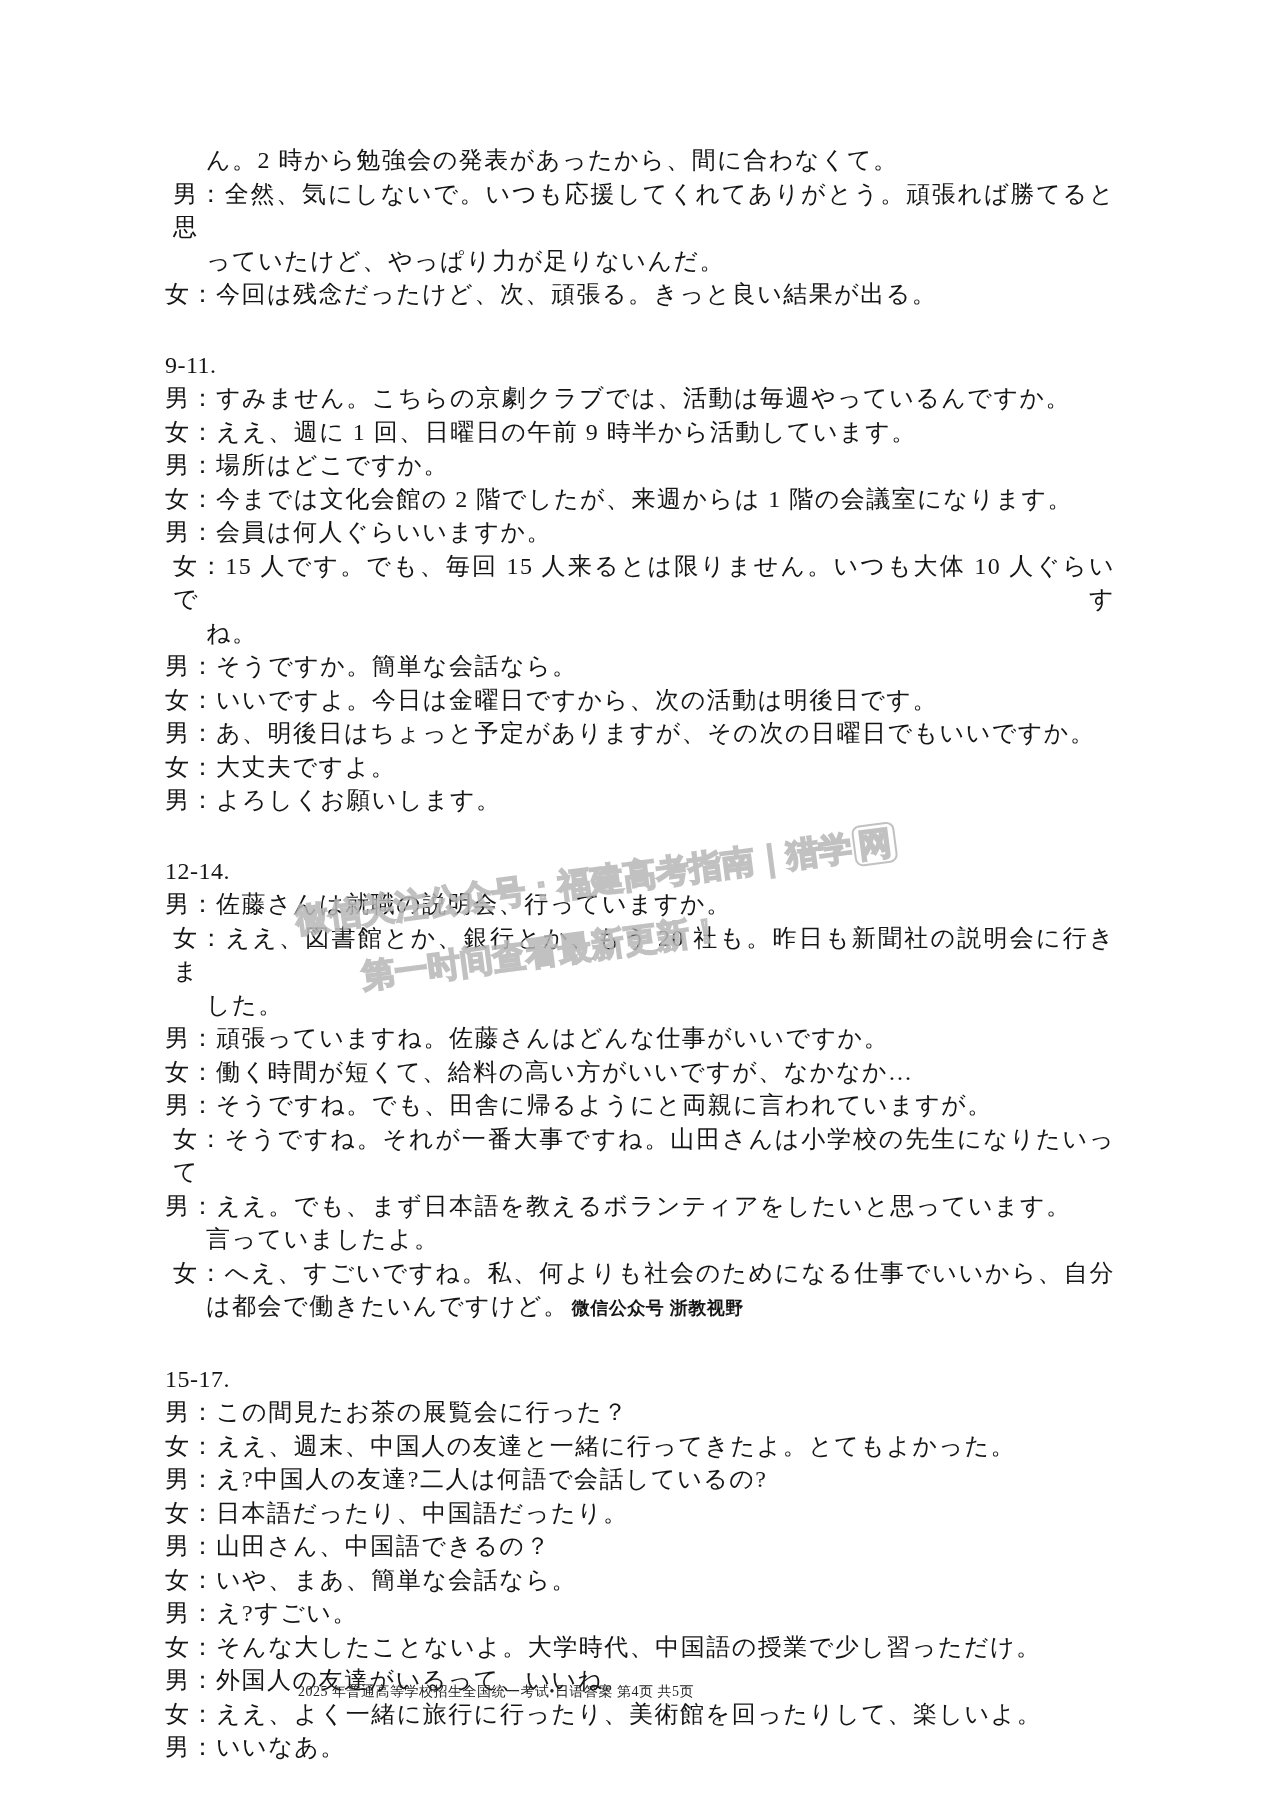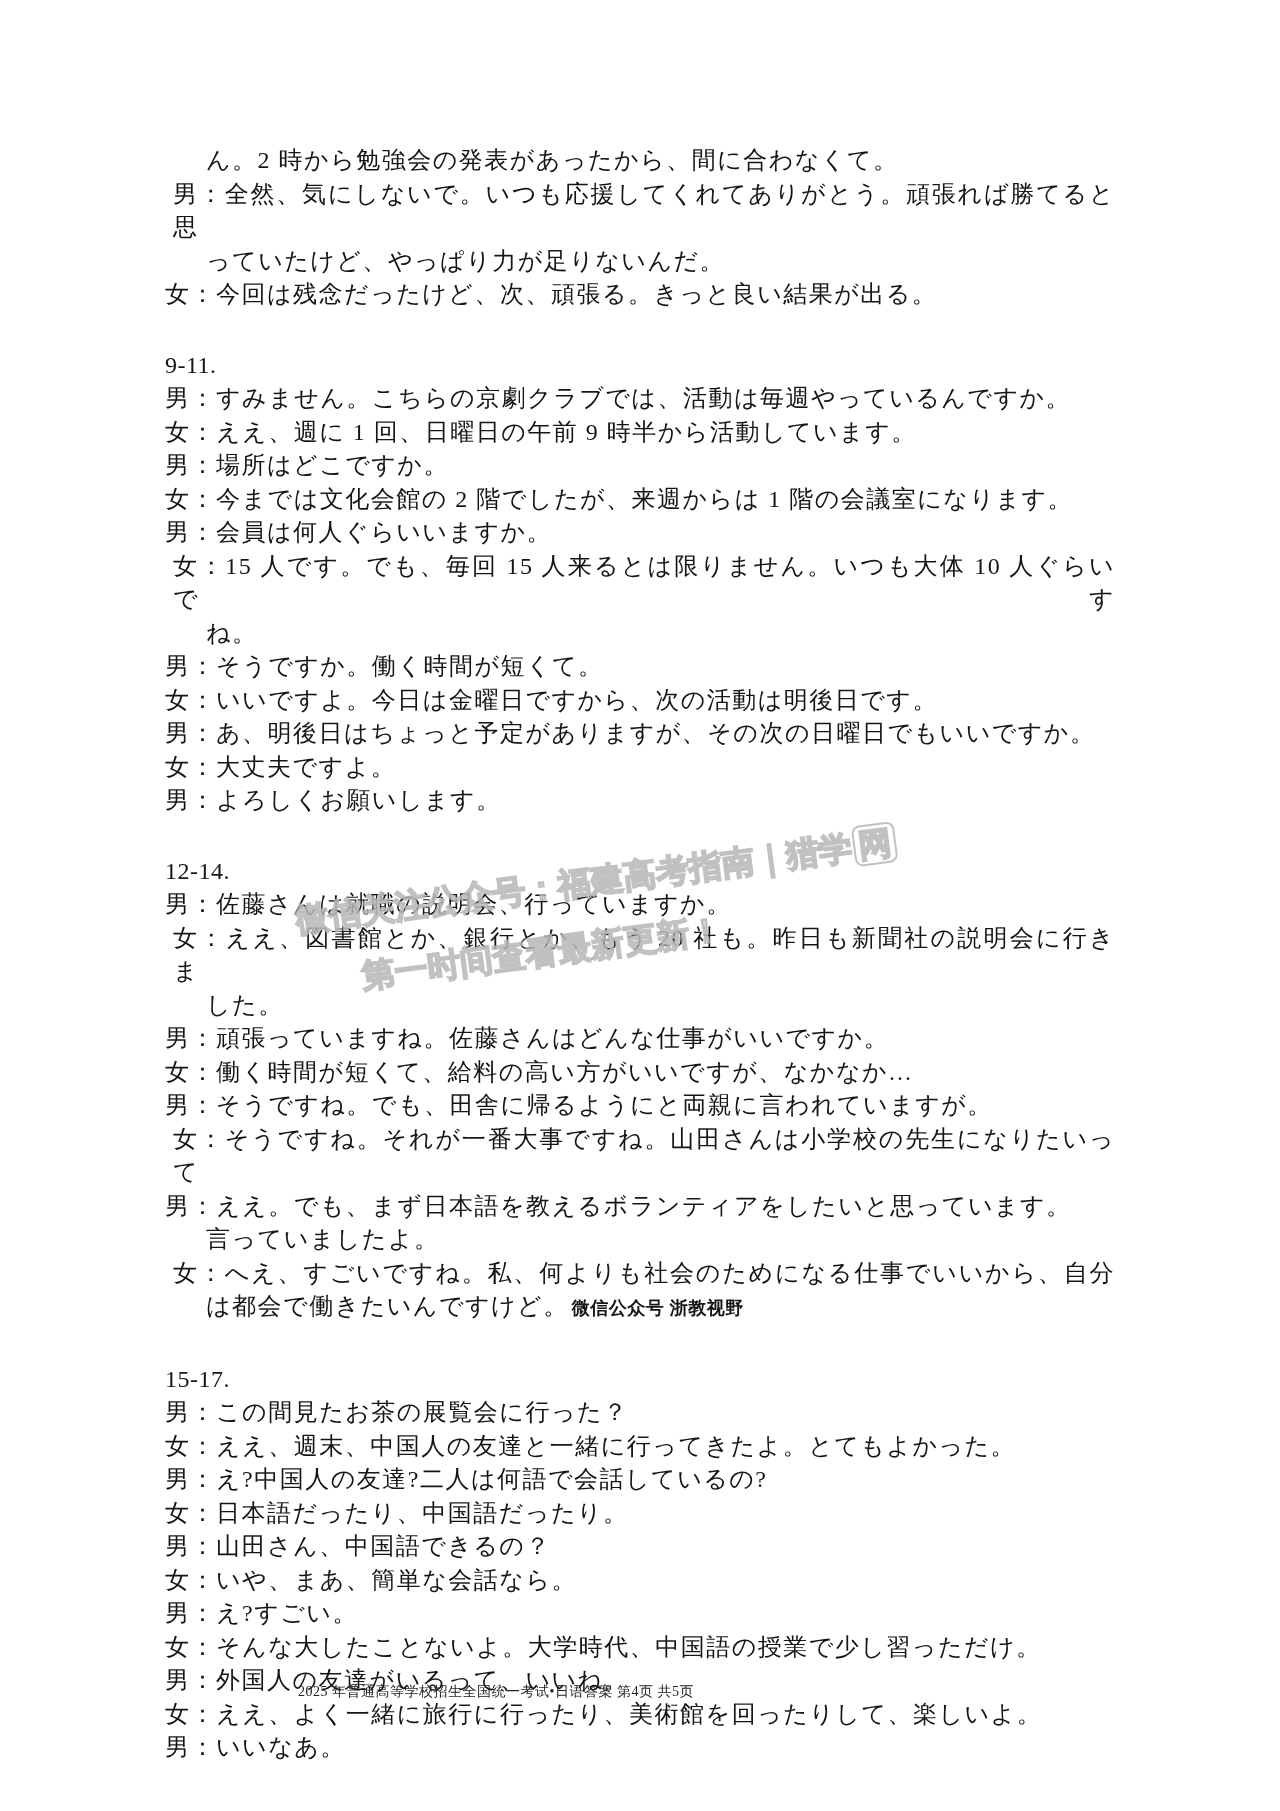--- a/index.html
+++ b/index.html
@@ -81,21 +81,21 @@
       <div class="line cont">っていたけど、やっぱり力が足りないんだ。</div>
       <div class="line">女：今回は残念だったけど、次、頑張る。きっと良い結果が出る。</div>
       <div class="section-number">9-11.</div>
       <div class="line">男：すみません。こちらの京劇クラブでは、活動は毎週やっているんですか。</div>
       <div class="line">女：ええ、週に 1 回、日曜日の午前 9 時半から活動しています。</div>
       <div class="line">男：場所はどこですか。</div>
       <div class="line">女：今までは文化会館の 2 階でしたが、来週からは 1 階の会議室になります。</div>
       <div class="line">男：会員は何人ぐらいいますか。</div>
       <div class="line just">女：15 人です。でも、毎回 15 人来るとは限りません。いつも大体 10 人ぐらいです</div>
       <div class="line cont">ね。</div>
-      <div class="line">男：そうですか。働く時間が短くて。</div>
+      <div class="line">男：そうですか。簡単な会話なら。</div>
       <div class="line">女：いいですよ。今日は金曜日ですから、次の活動は明後日です。</div>
       <div class="line">男：あ、明後日はちょっと予定がありますが、その次の日曜日でもいいですか。</div>
       <div class="line">女：大丈夫ですよ。</div>
       <div class="line">男：よろしくお願いします。</div>
       <div class="section-number">12-14.</div>
       <div class="line">男：佐藤さんは就職の説明会、行っていますか。</div>
       <div class="line just">女：ええ、図書館とか、銀行とか、もう 20 社も。昨日も新聞社の説明会に行きま</div>
       <div class="line cont">した。</div>
       <div class="line">男：頑張っていますね。佐藤さんはどんな仕事がいいですか。</div>
       <div class="line">女：働く時間が短くて、給料の高い方がいいですが、なかなか…</div>

